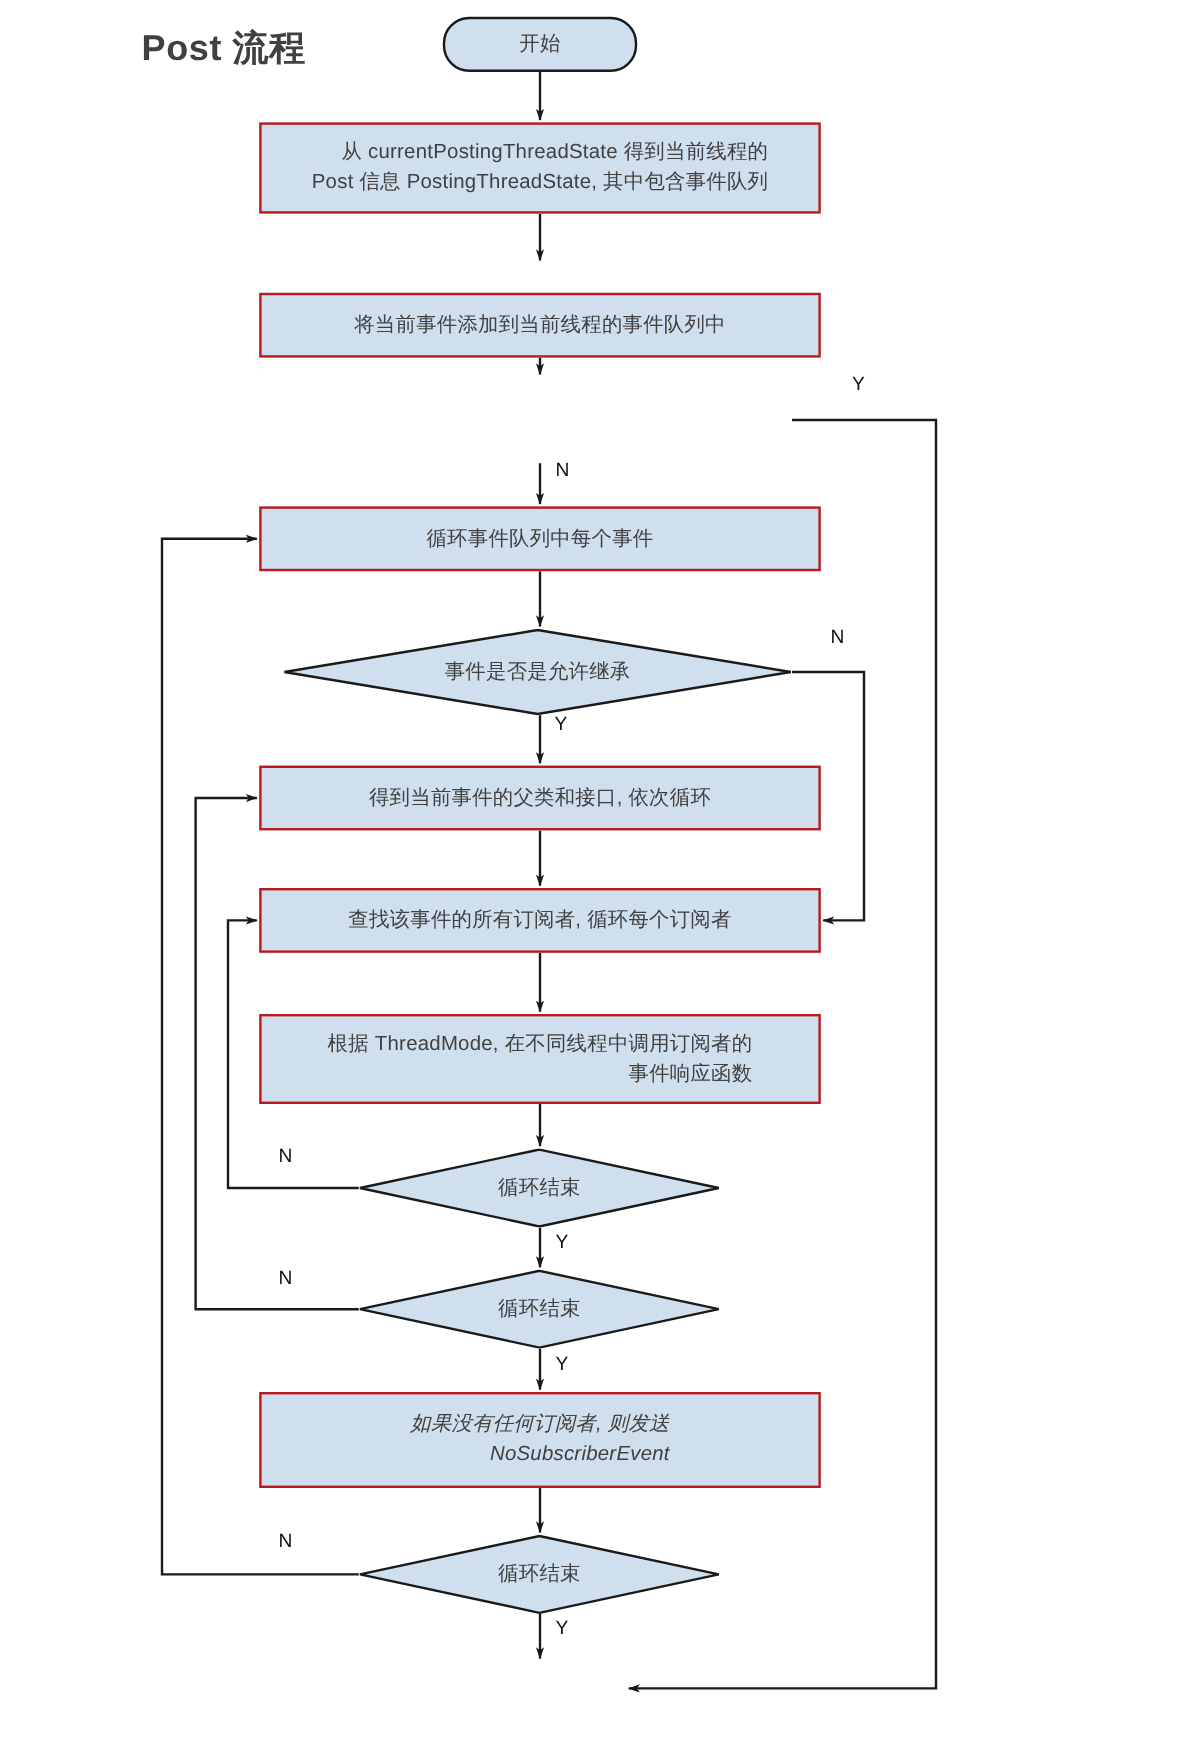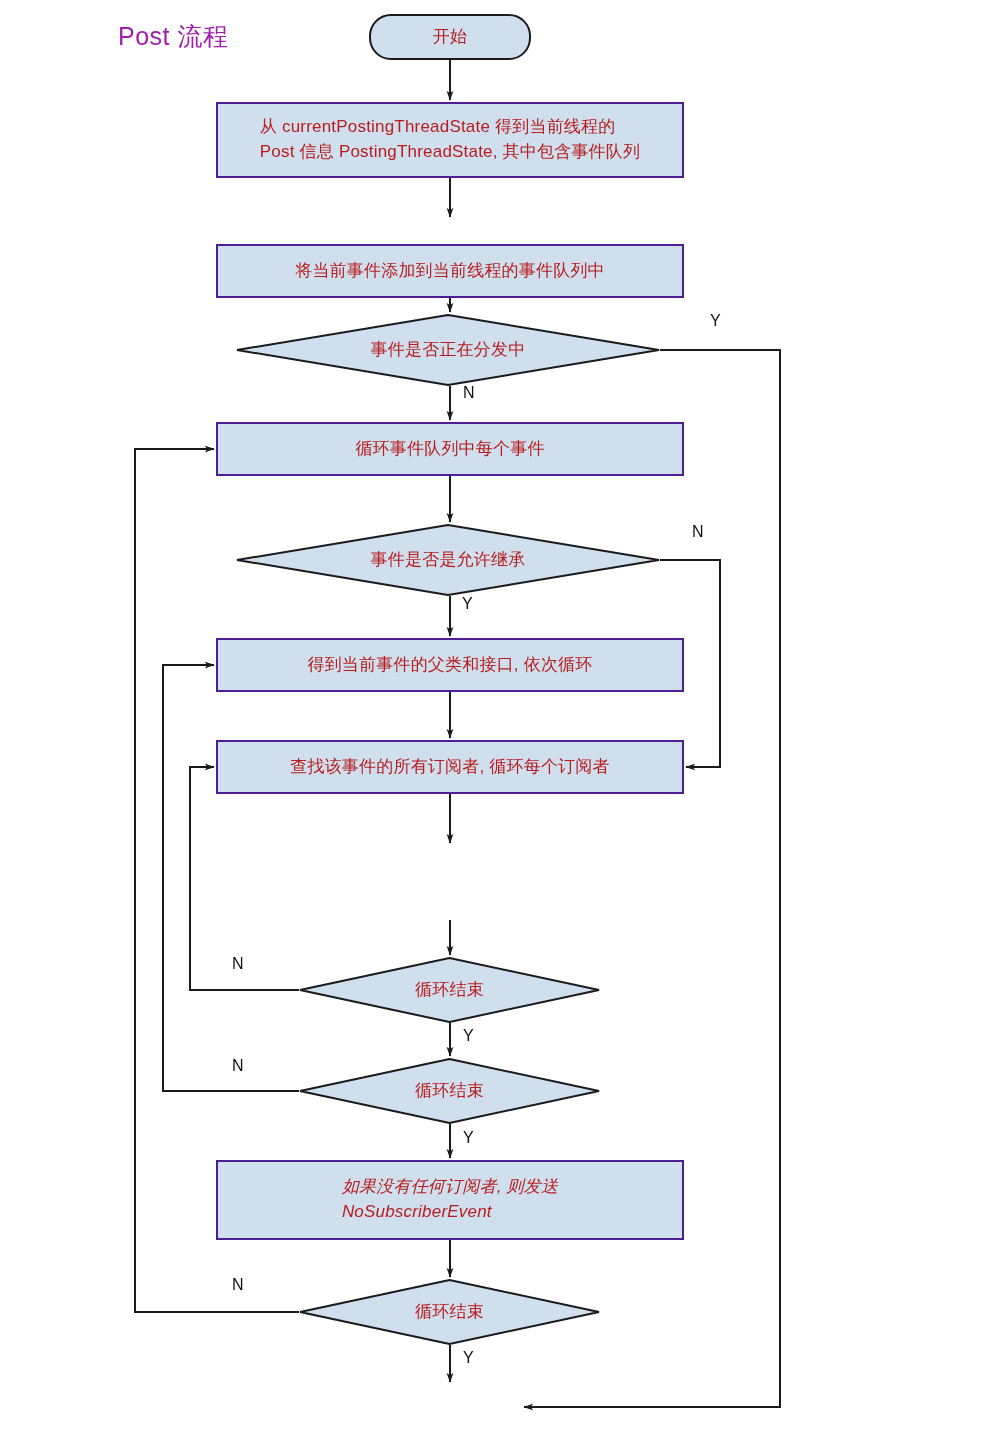--- a/index.html
+++ b/index.html
@@ -25,30 +25,30 @@
     width: 988px;
     height: 1448px;
     pointer-events: none;
   }
   .node {
     position: absolute;
     box-sizing: border-box;
     display: flex;
     align-items: center;
     justify-content: center;
-    text-align: left;
-    color: #b91c1c;
+    text-align: right;
+    color: #404040;
     font-size: 17px;
     line-height: 1.45;
     letter-spacing: 0.2px;
     white-space: pre-line;
   }
   .node.process {
     background: #cfdfee;
-    border: 2px solid #4c1d95;
+    border: 2px solid #b91c1c;
   }
   .node.terminal {
     background: #cfdfee;
     border: 2px solid #1a1a1a;
     border-radius: 22px;
   }
   .node.decision {
     background: transparent;
     border: none;
   }
@@ -58,23 +58,23 @@
     top: 0;
     width: 100%;
     height: 100%;
   }
   .node.decision .dia-label {
     position: relative;
     z-index: 2;
   }
   .title {
     position: absolute;
-    font-size: 25px;
-    font-weight: normal;
-    color: #a21caf;
+    font-size: 30px;
+    font-weight: bold;
+    color: #404040;
     letter-spacing: 0.5px;
     white-space: pre;
   }
   .edge-label {
     position: absolute;
     font-size: 16px;
     color: #111111;
     white-space: pre;
   }
 </style>
@@ -137,46 +137,44 @@
 
   <div class="node process" style="left:216px; top:102px; width:468px; height:76px;">
     <span>从 currentPostingThreadState 得到当前线程的
 Post 信息 PostingThreadState, 其中包含事件队列</span>
   </div>
 
   <div class="node process" style="left:216px; top:219px; width:468px; height:54px;margin-top:25px;">
     <span>将当前事件添加到当前线程的事件队列中</span>
   </div>
 
-  <div class="node decision" style="left:236px; top:314px; width:424px; height:72px;">
-    <svg class="dia-shape" viewBox="0 0 424 72" preserveAspectRatio="none">
-      <polygon points="212,1 423,36 212,71 1,36" fill="#cfdfee" stroke="#1a1a1a" stroke-width="2" vector-effect="non-scaling-stroke"></polygon>
-    </svg>
-    <span class="dia-label">事件是否正在分发中</span>
-  </div>
 
   <div class="node process" style="left:216px; top:422px; width:468px; height:54px;">
     <span>循环事件队列中每个事件</span>
   </div>
 
   <div class="node decision" style="left:236px; top:524px; width:424px; height:72px;">
     <svg class="dia-shape" viewBox="0 0 424 72" preserveAspectRatio="none">
       <polygon points="212,1 423,36 212,71 1,36" fill="#cfdfee" stroke="#1a1a1a" stroke-width="2" vector-effect="non-scaling-stroke"></polygon>
     </svg>
     <span class="dia-label">事件是否是允许继承</span>
   </div>
 
   <div class="node process" style="left:216px; top:638px; width:468px; height:54px;">
     <span>得到当前事件的父类和接口, 依次循环</span>
   </div>
 
   <div class="node process" style="left:216px; top:740px; width:468px; height:54px;">
     <span>查找该事件的所有订阅者, 循环每个订阅者</span>
   </div>
 
+  <div class="node process" style="left:216px; top:845px; width:468px; height:75px;">
+    <span>根据 ThreadMode, 在不同线程中调用订阅者的
+事件响应函数</span>
+  </div>
 
   <div class="node decision" style="left:299px; top:957px; width:301px; height:66px;">
     <svg class="dia-shape" viewBox="0 0 301 66" preserveAspectRatio="none">
       <polygon points="150.5,1 300,33 150.5,65 1,33" fill="#cfdfee" stroke="#1a1a1a" stroke-width="2" vector-effect="non-scaling-stroke"></polygon>
     </svg>
     <span class="dia-label">循环结束</span>
   </div>
 
   <div class="node decision" style="left:299px; top:1058px; width:301px; height:66px;">
     <svg class="dia-shape" viewBox="0 0 301 66" preserveAspectRatio="none">

